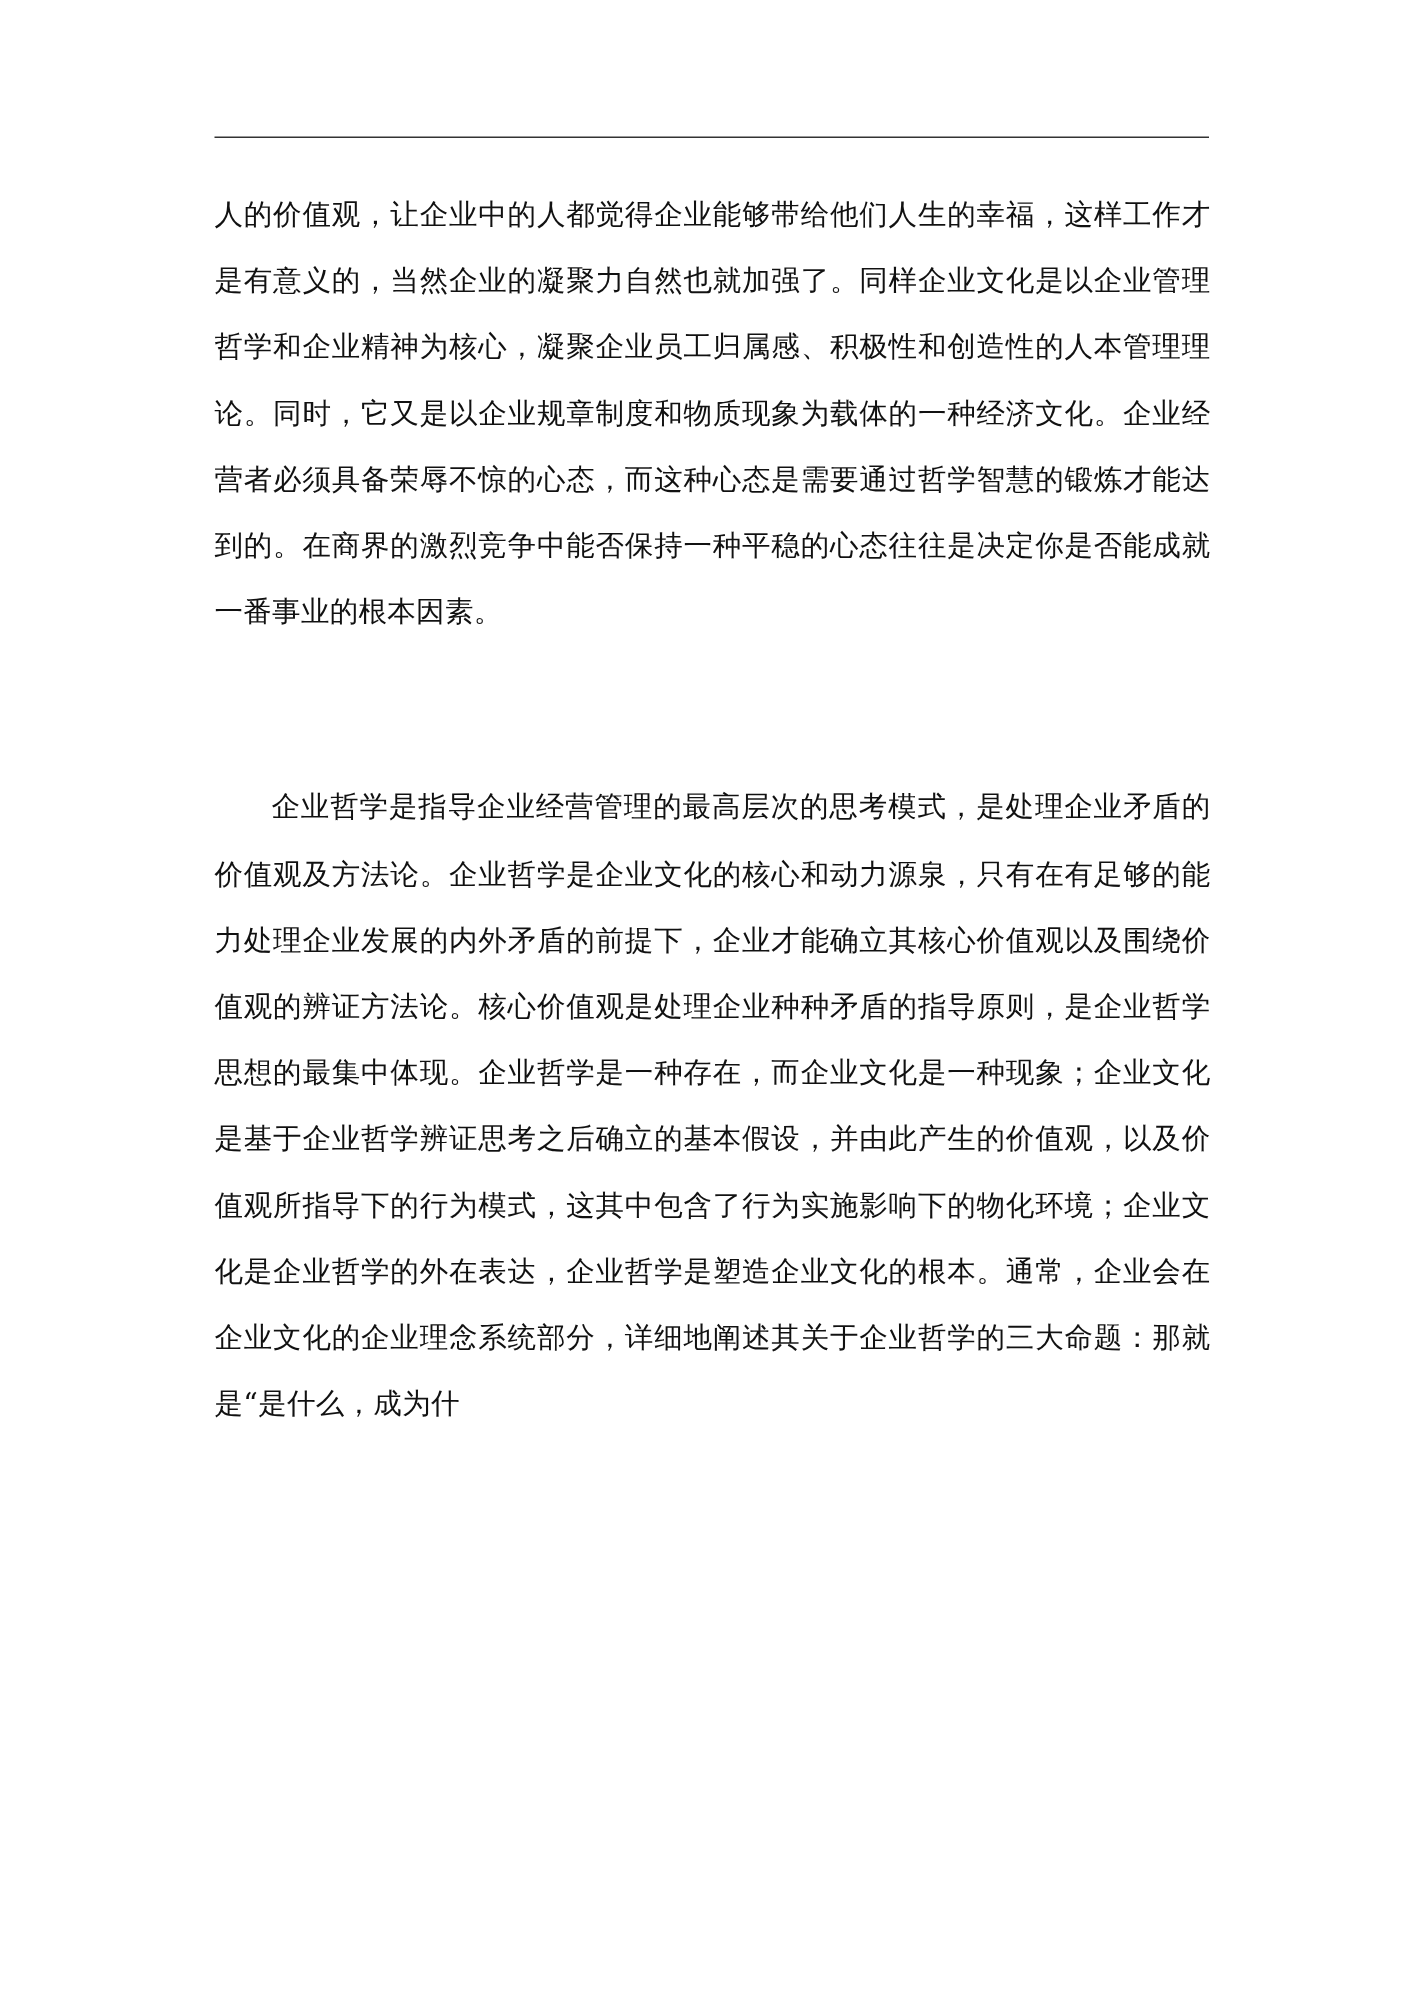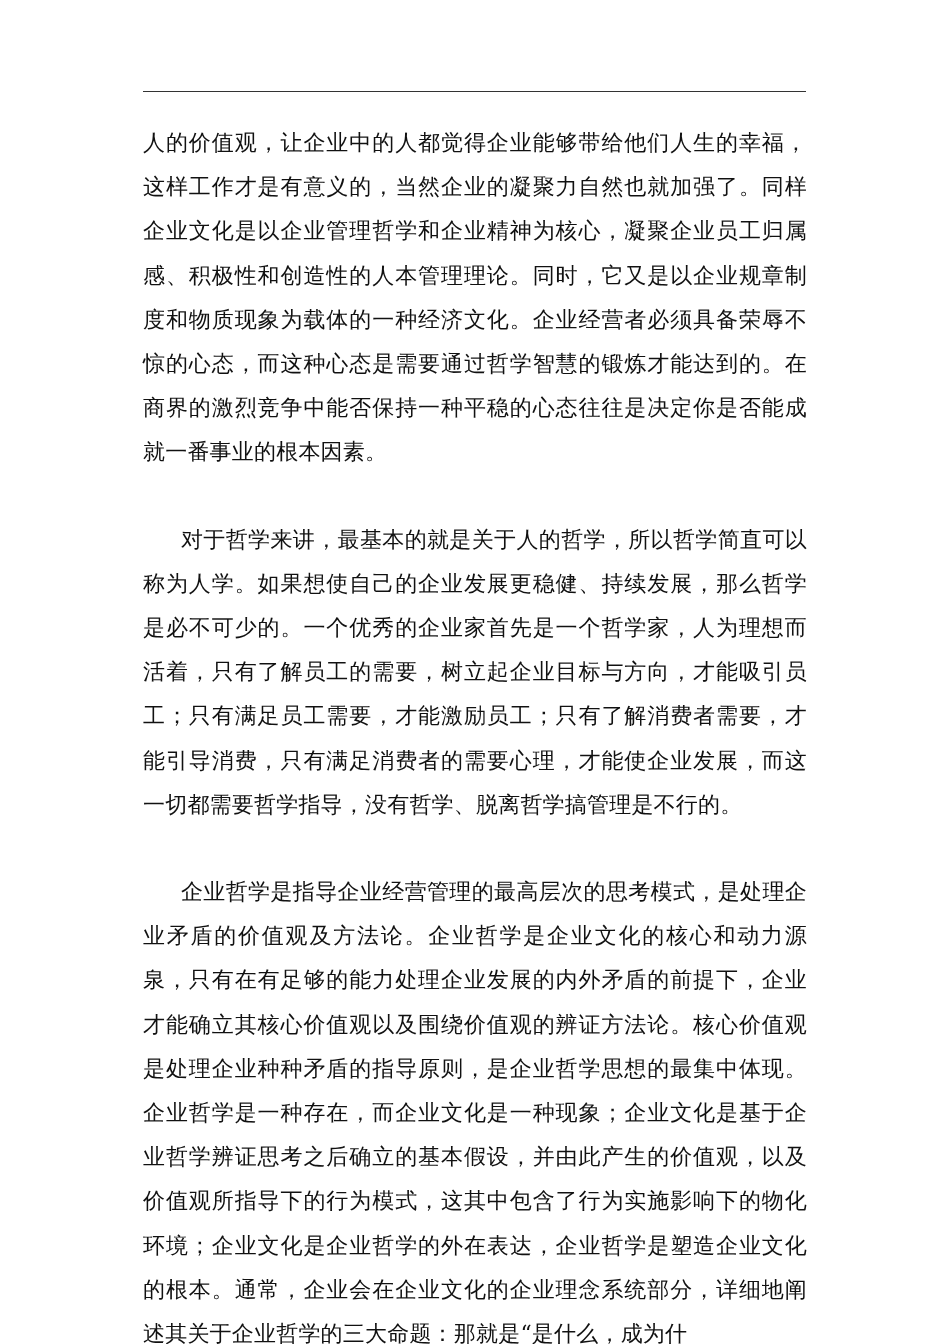--- a/index.html
+++ b/index.html
@@ -24,21 +24,21 @@
       border-top: 1.5px solid #333333;
     }
     .page-body {
       position: absolute;
       left: 143px;
       top: 121px;
       width: 664px;
     }
     .para {
       margin: 0;
-      font-size: 22px;
+      font-size: 19px;
       line-height: 44.2px;
       text-align: justify;
       text-justify: inter-character;
       letter-spacing: 0.2px;
       word-break: break-all;
     }
     .para.indent {
       text-indent: 38px;
     }
     .para-gap {
@@ -46,16 +46,15 @@
     }
   </style>
 </head>
 <body>
 
 <div class="header-rule"></div>
 
 <div class="page-body">
   <p class="para">人的价值观，让企业中的人都觉得企业能够带给他们人生的幸福，这样工作才是有意义的，当然企业的凝聚力自然也就加强了。同样企业文化是以企业管理哲学和企业精神为核心，凝聚企业员工归属感、积极性和创造性的人本管理理论。同时，它又是以企业规章制度和物质现象为载体的一种经济文化。企业经营者必须具备荣辱不惊的心态，而这种心态是需要通过哲学智慧的锻炼才能达到的。在商界的激烈竞争中能否保持一种平稳的心态往往是决定你是否能成就一番事业的根本因素。</p>
   <div class="para-gap"></div>
-  <p class="para indent">对于哲学来讲，最基本的就是关于人的哲学，所以哲学简直可以称为人学。如果想使自己的企业发展更稳健、持续发展，那么哲学是必不可少的。一个优秀的企业家首先是一个哲学家，人为理想而活着，只有了解员工的需要，树立起企业目标与方向，才能吸引员工；只有满足员工需要，才能激励员工；只有了解消费者需要，才能引导消费，只有满足消费者的需要心理，才能使企业发展，而这一切都需要哲学指导，没有哲学、脱离哲学搞管理是不行的。</p>
   <div class="para-gap"></div>
   <p class="para indent">企业哲学是指导企业经营管理的最高层次的思考模式，是处理企业矛盾的价值观及方法论。企业哲学是企业文化的核心和动力源泉，只有在有足够的能力处理企业发展的内外矛盾的前提下，企业才能确立其核心价值观以及围绕价值观的辨证方法论。核心价值观是处理企业种种矛盾的指导原则，是企业哲学思想的最集中体现。企业哲学是一种存在，而企业文化是一种现象；企业文化是基于企业哲学辨证思考之后确立的基本假设，并由此产生的价值观，以及价值观所指导下的行为模式，这其中包含了行为实施影响下的物化环境；企业文化是企业哲学的外在表达，企业哲学是塑造企业文化的根本。通常，企业会在企业文化的企业理念系统部分，详细地阐述其关于企业哲学的三大命题：那就是“是什么，成为什</p>
 </div>
 
 </body></html>

